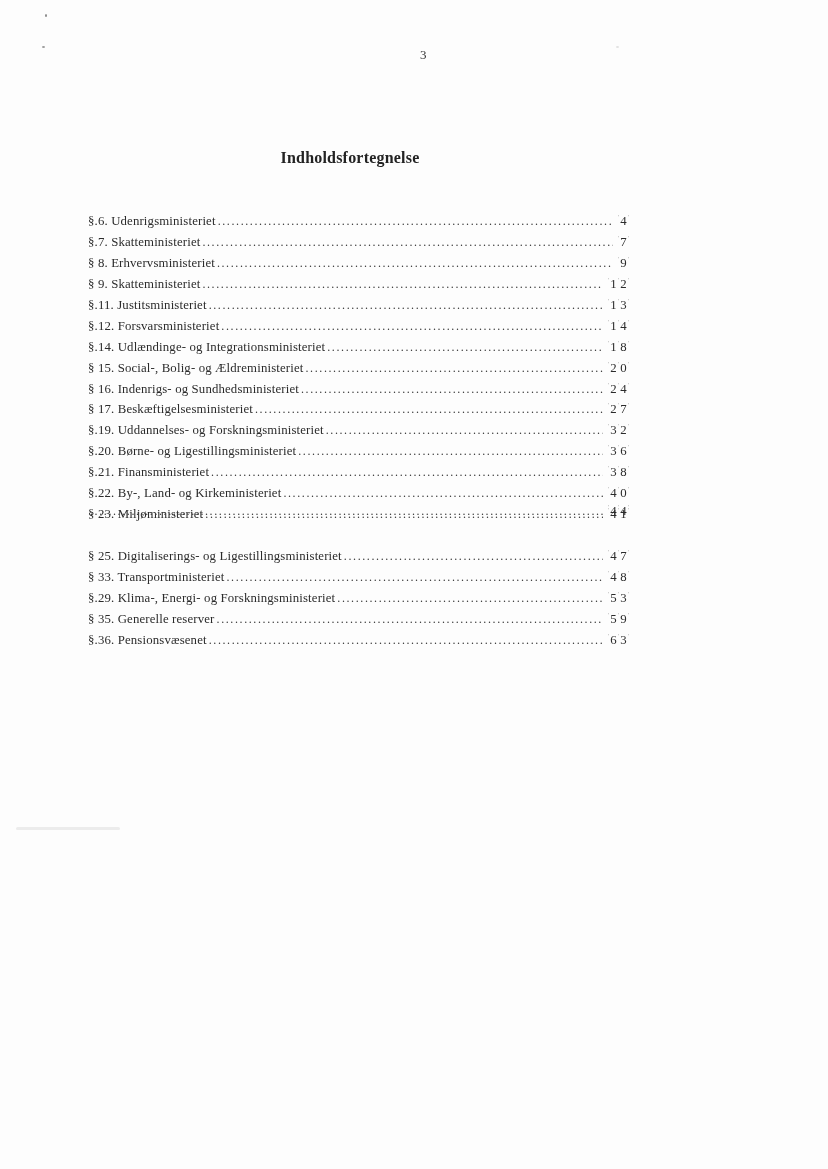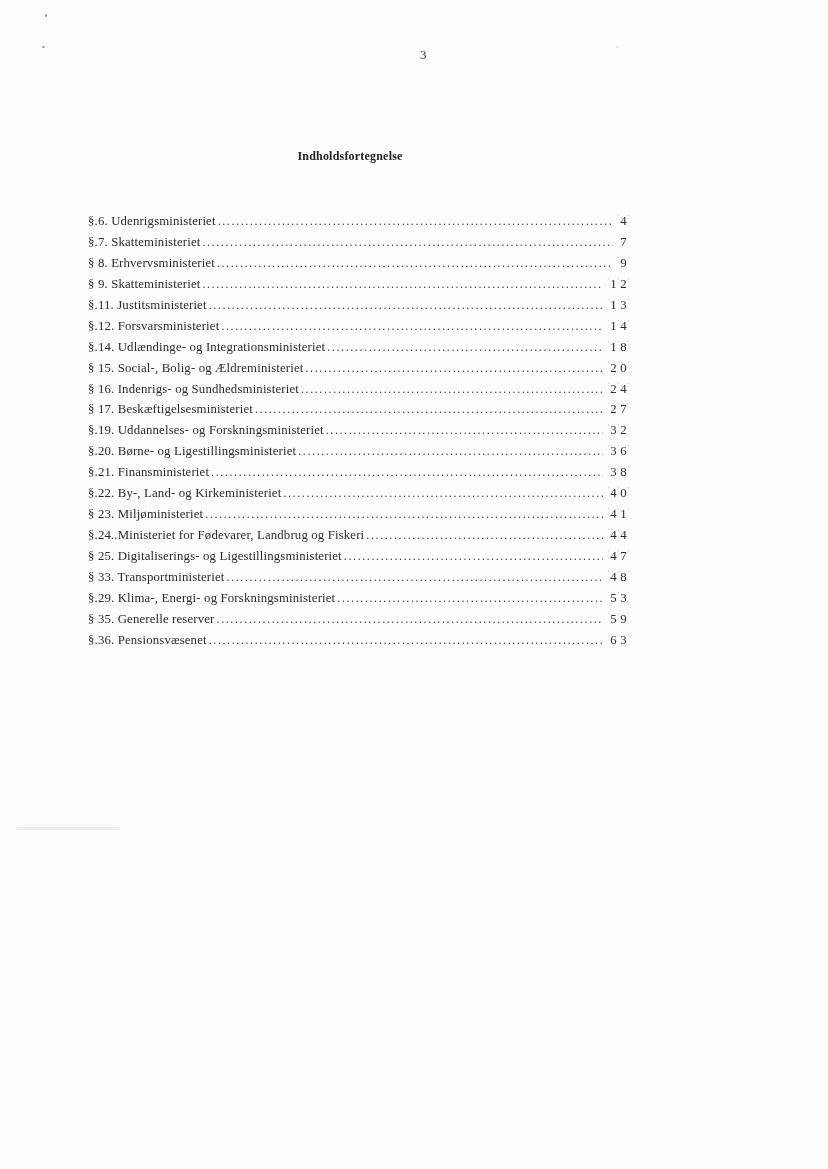--- a/index.html
+++ b/index.html
@@ -25,21 +25,21 @@
     color: #333;
   }
   
   .title {
     position: absolute;
     top: 149px;
     left: 88px;
     width: 524px;
     margin: 0;
     text-align: center;
-    font-size: 12px;
+    font-size: 16px;
     font-weight: bold;
     letter-spacing: 0.2px;
     color: #232323;
   }
   
   .toc {
     position: absolute;
     top: 190px;
     left: 88px;
     width: 542px;
@@ -186,21 +186,20 @@
         <span class="toc-label">§.22. By-, Land- og Kirkeministeriet</span>
         <span class="leader"></span>
         <span class="toc-page"><span class="art">′</span>4<span class="art">′</span>0<span class="art">′</span></span>
       </div>
       <div class="toc-row">
         <span class="toc-label">§ 23. Miljøministeriet</span>
         <span class="leader"></span>
         <span class="toc-page"><span class="art">′</span>4<span class="art">′</span>1<span class="art">′</span></span>
       </div>
       <div class="toc-row">
-        <span class="toc-label">§.24..Ministeriet for Fødevarer, Landbrug og Fiskeri</span>
         <span class="leader"></span>
         <span class="toc-page"><span class="art">′</span>4<span class="art">′</span>4<span class="art">′</span></span>
       </div>
       <div class="toc-row">
         <span class="toc-label">§ 25. Digitaliserings- og Ligestillingsministeriet</span>
         <span class="leader"></span>
         <span class="toc-page"><span class="art">′</span>4<span class="art">′</span>7<span class="art">′</span></span>
       </div>
       <div class="toc-row">
         <span class="toc-label">§ 33. Transportministeriet</span>

